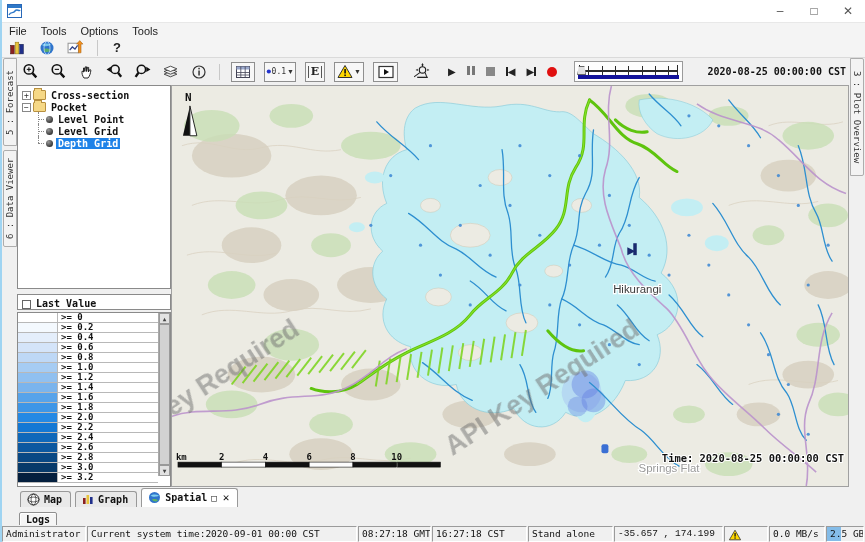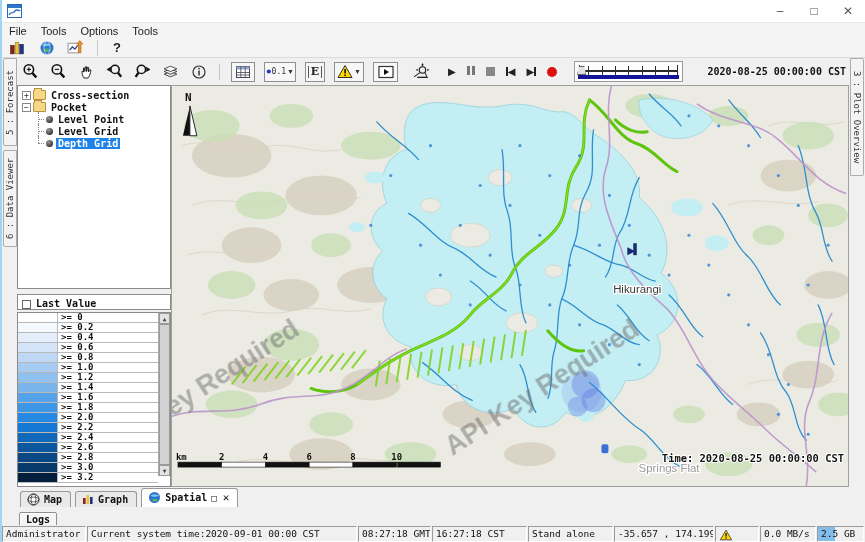--- a/index.html
+++ b/index.html
@@ -130,21 +130,21 @@
               font-family:"DejaVu Sans Mono", monospace; font-weight:bold; font-size:10px; color:#111;
               padding:1px 6px 2px; box-shadow:inset 1px 1px 0 #fff; }
 
   
   .statusbar { position:absolute; left:0; right:0; bottom:0; height:17px; background:#f0f0f0;
                display:flex; align-items:stretch; padding-top:1px;margin-top:21px; }
   .scell { border:1px solid; border-color:#9b9b9b #ffffff #ffffff #9b9b9b; margin-right:1px;
            font-family:"DejaVu Sans Mono", monospace; font-size:9.5px; color:#111; padding:1px 3px 0;
            white-space:nowrap; overflow:hidden; flex:none; }
   .sc-user{width:84px;} .sc-time{width:270px;} .sc-gmt{width:73px;} .sc-cst{width:95px;}
-  .sc-mode{width:85px;} .sc-coord{width:100px;} .sc-warn{width:44px; display:flex; align-items:center;}
+  .sc-mode{width:85px;} .sc-coord{width:109px;font-family:Liberation Mono, monospace;} .sc-warn{width:44px; display:flex; align-items:center;}
   .sc-rate{width:56px;} .sc-mem{flex:1; background:linear-gradient(to right,#84bce8 0 38%,#f0f0f0 38%);}
 </style>
 </head>
 <body>
 
 <div id="app">
 
   <div class="titlebar">
     <svg class="app-icon" viewBox="0 0 15 14">
       <rect x="0.5" y="0.5" width="14" height="13" fill="#fff" stroke="#2868b8"></rect>

